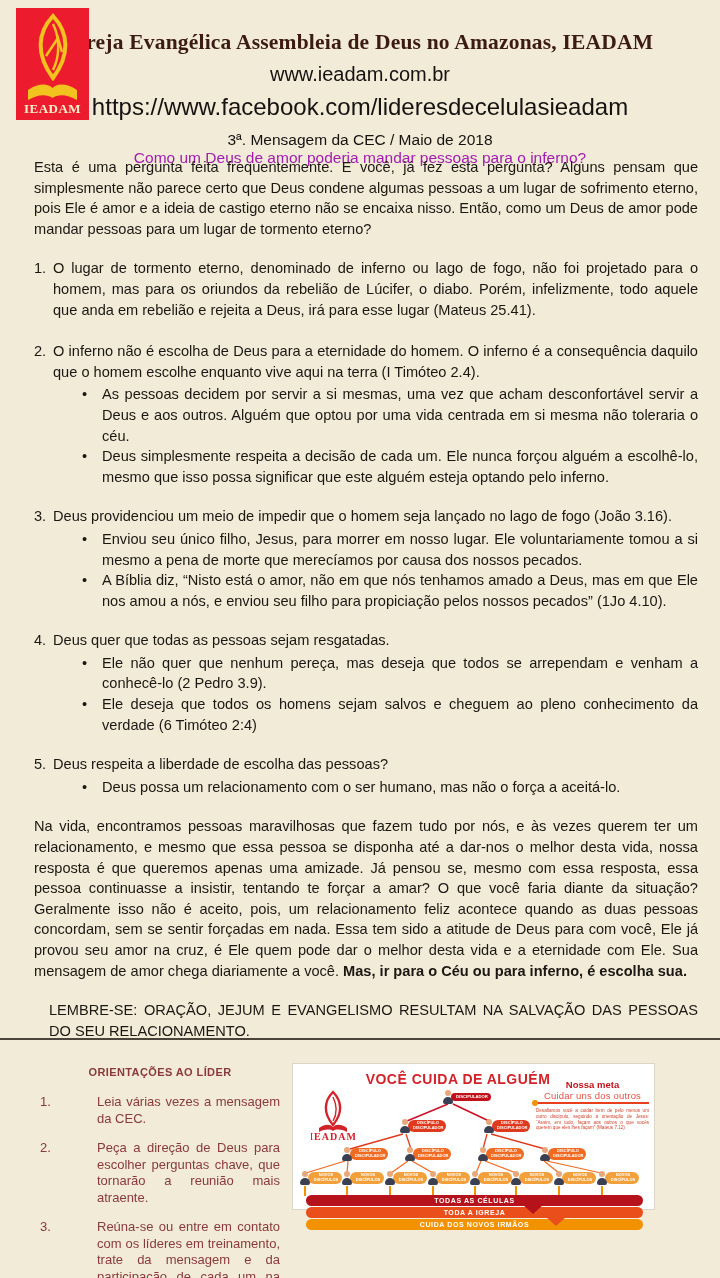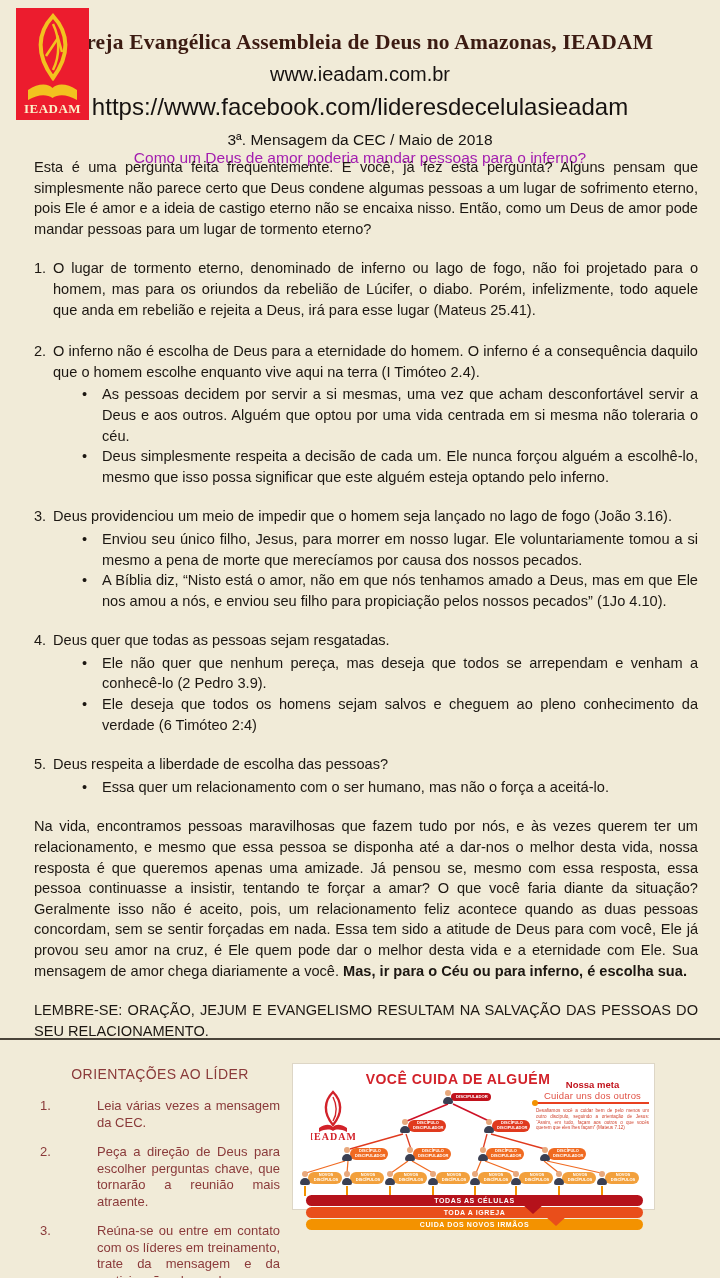--- a/index.html
+++ b/index.html
@@ -25,25 +25,25 @@
     padding:6px 22px 0 34px;font-size:14.6px;line-height:20.6px;text-align:justify;overflow:hidden;}
   .para{margin:0 0 19px 0;}
   .item{display:flex;margin:0 0 2px 0;}
   .item .num{flex:none;width:19px;}
   .item .itxt{flex:1;text-align:justify;}
   .blist{margin:0 0 0 46px;}
   .bullet{display:flex;}
   .bullet::before{content:"•";flex:none;width:20px;padding-left:2px;}
   .bullet .btxt{flex:1;text-align:justify;}
   .gap{height:19px;}
-  .reminder{margin:0 0 19px 0;}
+  .reminder{margin:0 0 19px 15px;}
   
   .divider{position:absolute;top:1038px;left:0;width:720px;height:0;border-top:2px solid #4a443a;}
   .foot-left{position:absolute;left:40px;top:1066px;width:240px;color:#8a3a3a;}
-  .fl-title{font-weight:normal;font-size:14px;text-align:center;letter-spacing:.4px;margin-bottom:16px;}
+  .fl-title{font-weight:bold;font-size:11px;text-align:center;letter-spacing:.4px;margin-bottom:16px;}
   .fitem{display:flex;font-size:13px;line-height:16.5px;margin-bottom:13px;}
   .fitem .fnum{flex:none;width:19px;}
   .fitem .ftxt{flex:1;text-align:justify;margin-left:38px;}
   
   .card{position:absolute;left:292px;top:1063px;width:363px;height:147px;background:#ffffff;
     border:1px solid #ddd6c6;box-sizing:border-box;}
   .card-title{position:absolute;left:0;top:7px;width:330px;text-align:center;
     font-size:14px;font-weight:800;color:#D2222A;letter-spacing:.5px;}
   .chart-svg{position:absolute;left:0;top:0;width:363px;height:189px;}
   .node{position:absolute;display:flex;align-items:center;}
@@ -147,21 +147,21 @@
       </div>
   </div>
   <div class="gap"></div>
 
   <div class="item">
     <span class="num">5.</span>
     <div class="itxt">Deus respeita a liberdade de escolha das pessoas?</div>
   </div>
   <div class="blist">
     <div class="bullet">
-        <div class="btxt">Essa quer um relacionamento com o ser humano, mas não o força a aceitá-lo.</div>
+        <div class="btxt">Deus possa um relacionamento com o ser humano, mas não o força a aceitá-lo.</div>
       </div>
   </div>
   <div class="gap"></div>
 
   <p class="para"><span>Na vida, encontramos pessoas maravilhosas que fazem tudo por nós, e às vezes querem ter um relacionamento, e mesmo que essa pessoa se disponha até a dar-nos o melhor desta vida, nossa resposta é que queremos apenas uma amizade. Já pensou se, mesmo com essa resposta, essa pessoa continuasse a insistir, tentando te forçar a amar?  O que você faria diante da situação? Geralmente isso não é aceito, pois, um relacionamento feliz acontece quando as duas pessoas concordam, sem se sentir forçadas em nada. Essa tem sido a atitude de Deus para com você, Ele já provou seu amor na cruz, é Ele quem pode dar o melhor desta vida e a eternidade com Ele. Sua mensagem de amor chega diariamente a você. </span><b>Mas, ir para o Céu ou para inferno, é escolha sua.</b></p>
 
   <p class="reminder">LEMBRE-SE: ORAÇÃO, JEJUM E EVANGELISMO RESULTAM NA SALVAÇÃO DAS PESSOAS DO SEU RELACIONAMENTO.</p>
 
 </div>
 

